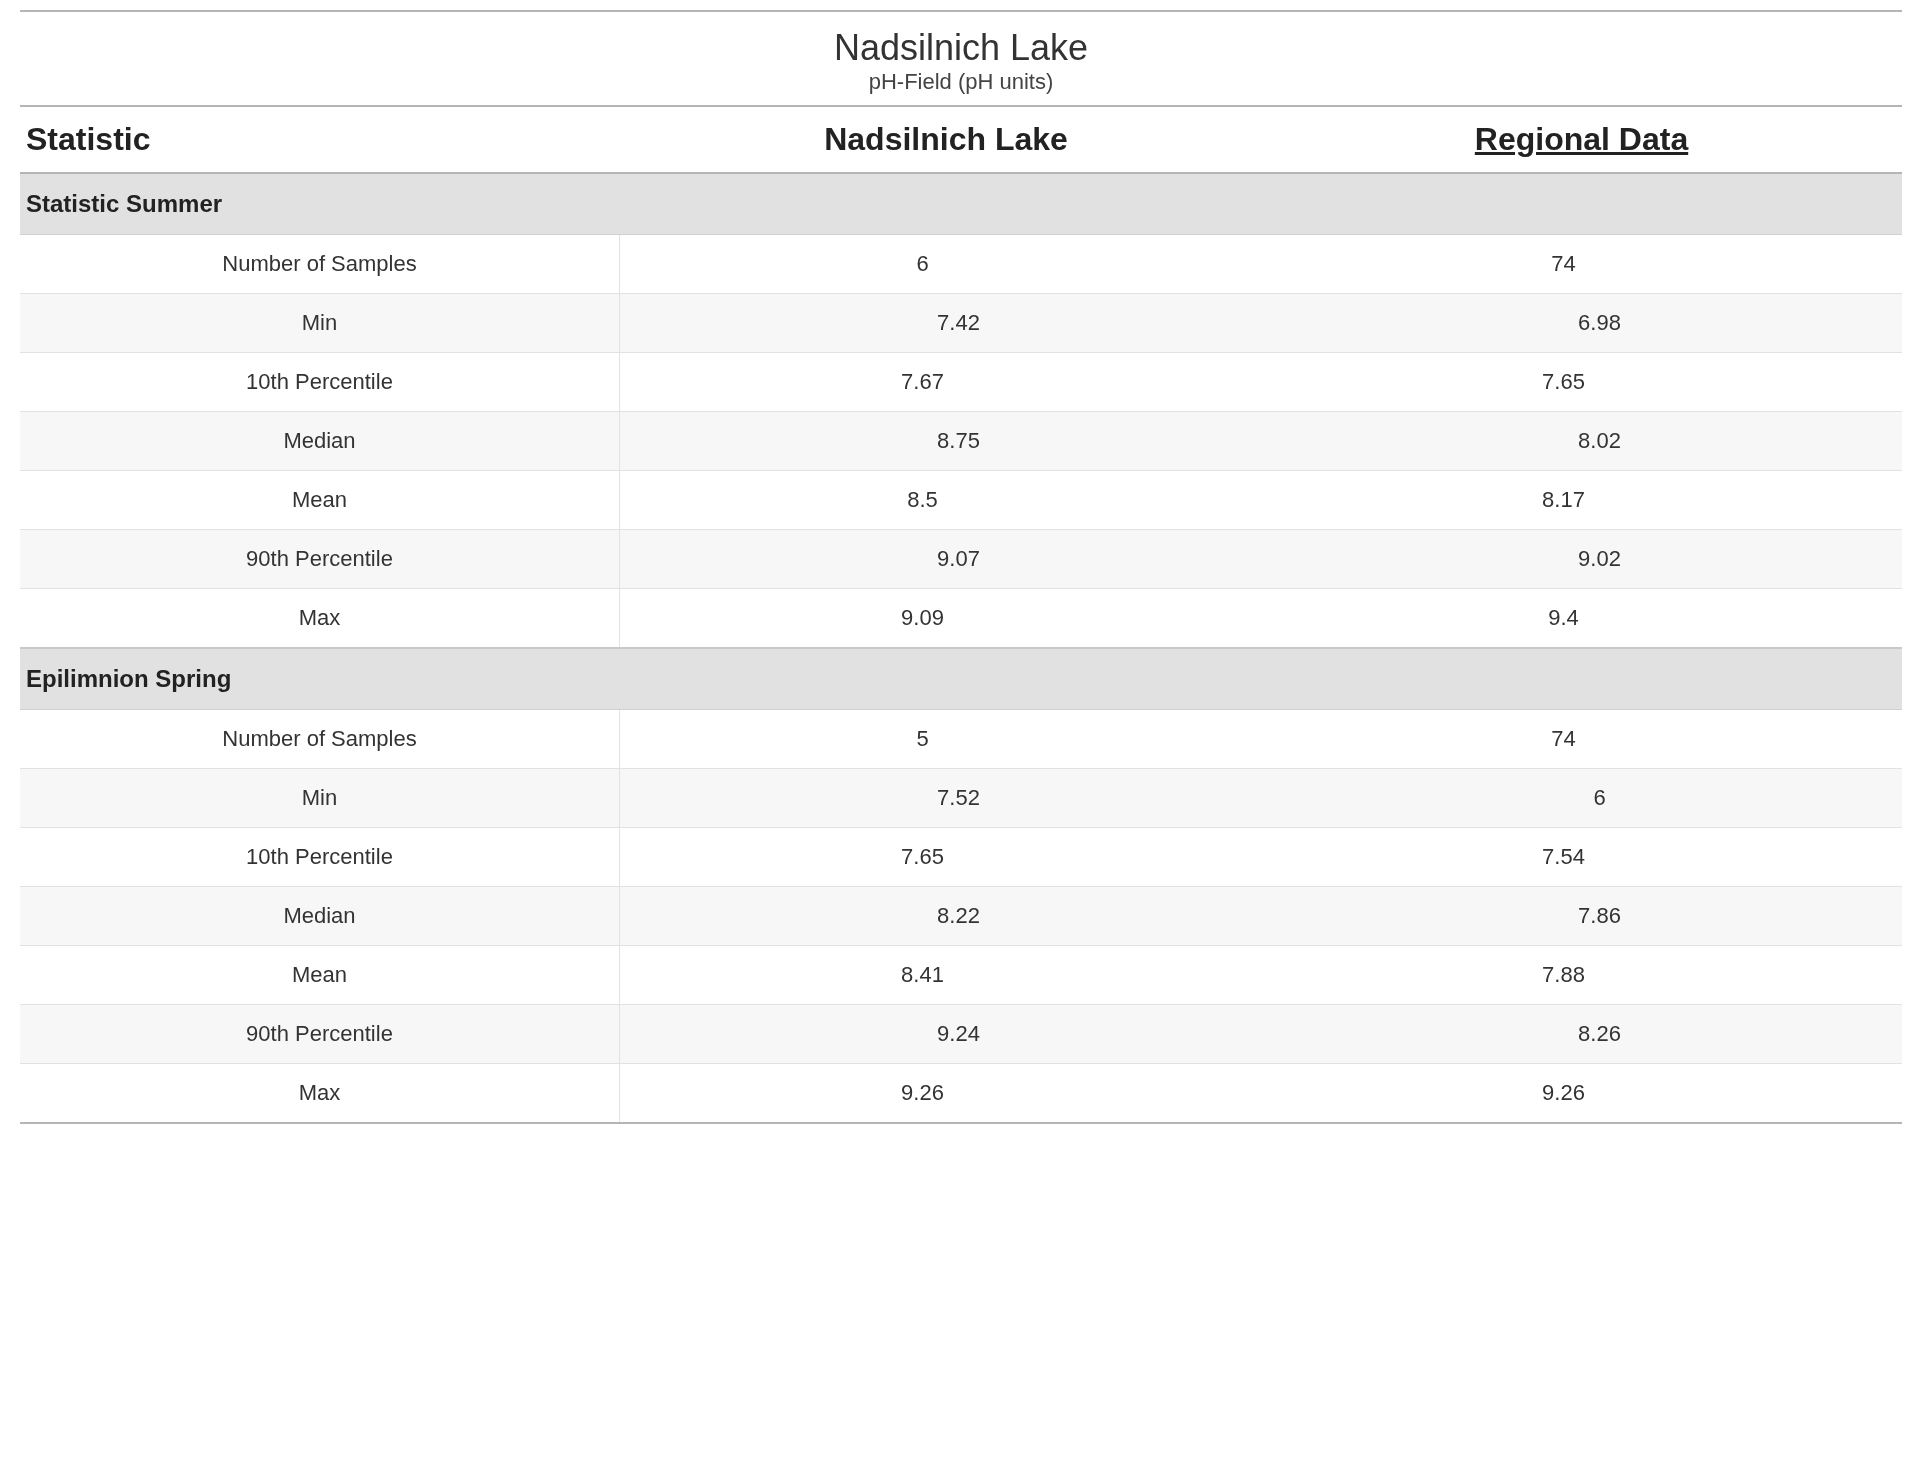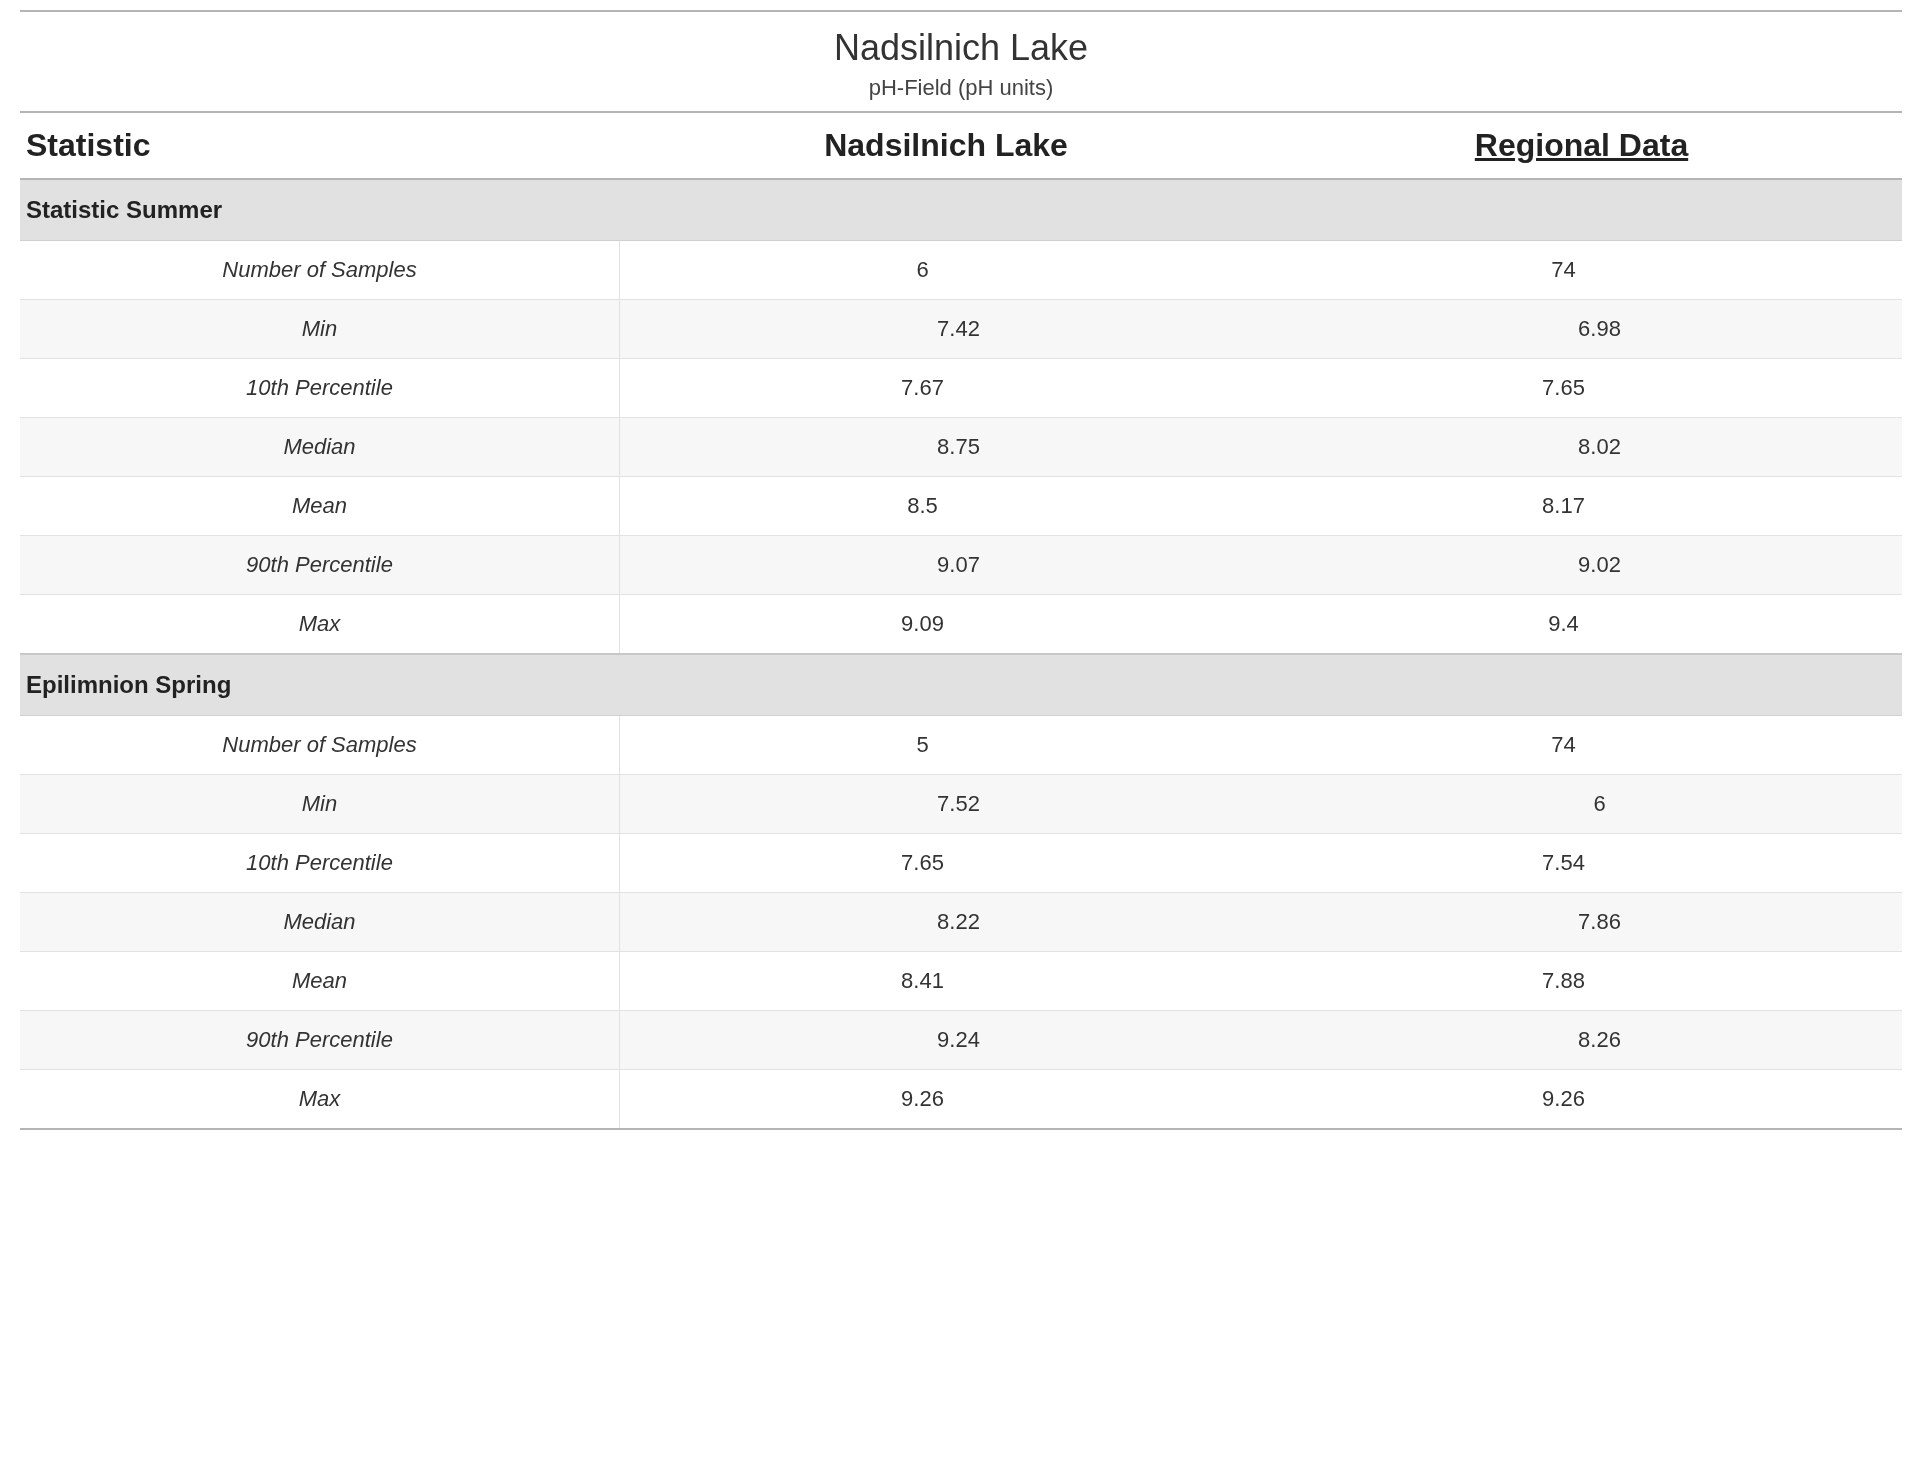--- a/index.html
+++ b/index.html
@@ -25,21 +25,20 @@
     padding: 14px 0 10px 0;
   }
   .title-main {
     font-size: 36px;
     color: #333;
     line-height: 1.2;
   }
   .title-sub {
     font-size: 22px;
     color: #444;
-    margin-top: 6px;
   }
   .hdr-row {
     display: flex;
     border-top: 2px solid #b5b5b5;
     border-bottom: 2px solid #b5b5b5;
     font-weight: 700;
     font-size: 32px;
     color: #222;
   }
   .hdr-row > div {
@@ -65,21 +64,20 @@
   }
   .data-row.alt { background: #f7f7f7; gap: 36px; }
   .data-row > div {
     padding: 16px 10px;
     box-sizing: border-box;
     text-align: center;
   }
   .col-stat {
     width: 600px;
     border-right: 1px solid #e2e2e2;
-    font-style: italic;
   }
   .col-lake {
     width: 605px;
   }
   .col-reg {
     flex: 1;
   }
   .group-last { border-bottom: 2px solid #c8c8c8; }
   .table-last { border-bottom: none; }
 </style>

